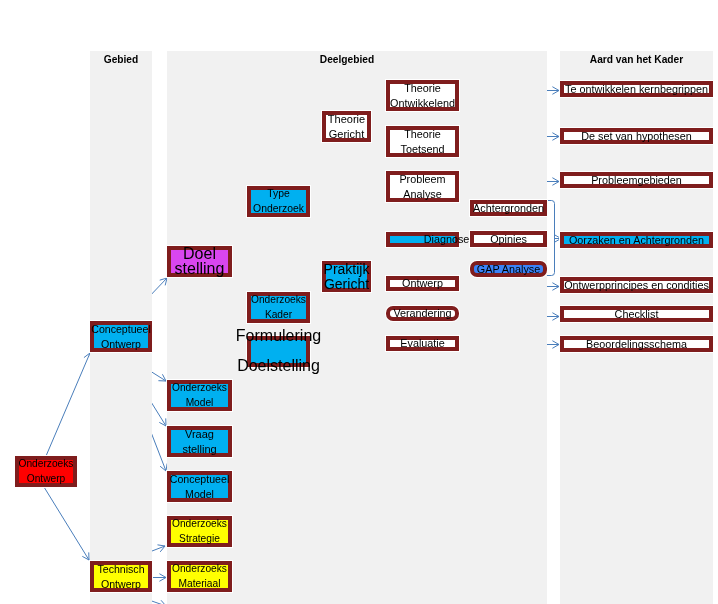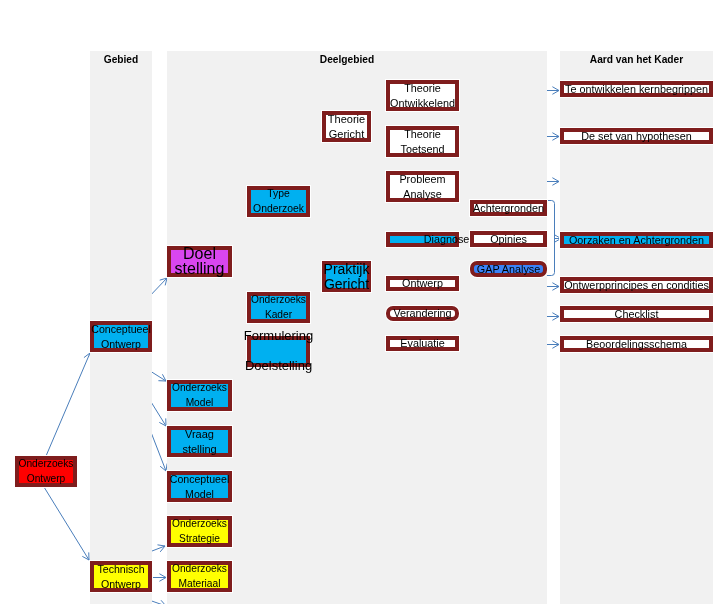--- a/index.html
+++ b/index.html
@@ -197,21 +197,21 @@
     <div class="node-line">Planning</div>
   </div>
   <div class="node" style="left: 247px; top: 144px; width: 63px; height: 31px; background: rgb(0, 176, 240); font-size: 10.4px;">
     <div class="node-line">Type</div>
     <div class="node-line">Onderzoek</div>
   </div>
   <div class="node" style="left: 247px; top: 250px; width: 63px; height: 31px; background: rgb(0, 176, 240); font-size: 10.2px;">
     <div class="node-line">Onderzoeks</div>
     <div class="node-line">Kader</div>
   </div>
-  <div class="node" style="left: 247px; top: 294px; width: 63px; height: 31px; background: rgb(0, 176, 240); font-size: 13px; gap: 15px;">
+  <div class="node" style="left: 247px; top: 294px; width: 63px; height: 31px; background: rgb(0, 176, 240); font-size: 16px; gap: 15px;">
     <div class="node-line">Formulering</div>
     <div class="node-line">Doelstelling</div>
   </div>
   <div class="node" style="left: 322px; top: 69px; width: 49px; height: 31px; background: rgb(255, 255, 255); font-size: 11px;">
     <div class="node-line">Theorie</div>
     <div class="node-line">Gericht</div>
   </div>
   <div class="node" style="left: 322px; top: 219px; width: 49px; height: 31px; background: rgb(0, 176, 240); font-size: 14px;">
     <div class="node-line">Praktijk</div>
     <div class="node-line">Gericht</div>
@@ -248,20 +248,23 @@
   </div>
   <div class="node" style="left: 470px; top: 219px; width: 77px; height: 16px; background: #3b82f6; border-radius: 7px;">
     <div class="node-line">GAP Analyse</div>
   </div>
   <div class="node" style="left: 560px; top: 39px; width: 153px; height: 16px; background: rgb(255, 255, 255);">
     <div class="node-line">Te ontwikkelen kernbegrippen</div>
   </div>
   <div class="node" style="left: 560px; top: 86px; width: 153px; height: 16px; background: rgb(255, 255, 255);">
     <div class="node-line">De set van hypothesen</div>
   </div>
+  <div class="node" style="left: 560px; top: 130px; width: 153px; height: 16px; background: rgb(255, 255, 255);">
+    <div class="node-line">Probleemgebieden</div>
+  </div>
   <div class="node" style="left: 560px; top: 190px; width: 153px; height: 16px; background: rgb(0, 176, 240);">
     <div class="node-line">Oorzaken en Achtergronden</div>
   </div>
   <div class="node" style="left: 560px; top: 235px; width: 153px; height: 16px; background: rgb(255, 255, 255);">
     <div class="node-line">Ontwerpprincipes en condities</div>
   </div>
   <div class="node" style="left: 560px; top: 264px; width: 153px; height: 16px; background: rgb(255, 255, 255);">
     <div class="node-line">Checklist</div>
   </div>
   <div class="node" style="left: 560px; top: 294px; width: 153px; height: 16px; background: rgb(255, 255, 255);">

